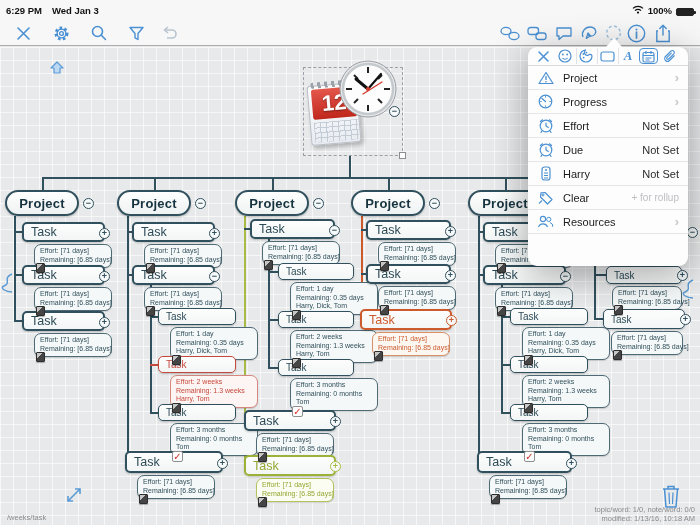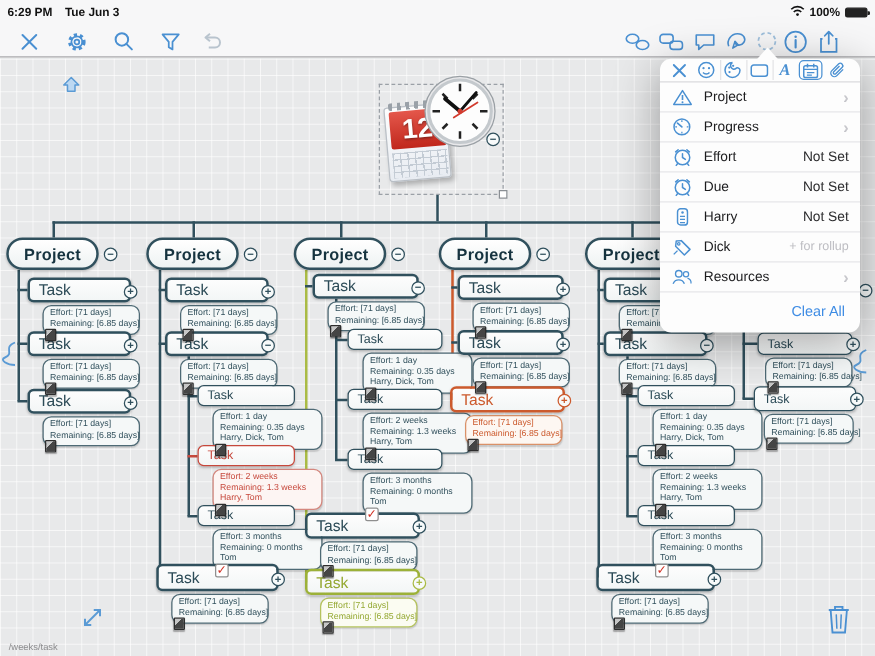--- a/index.html
+++ b/index.html
@@ -1,21 +1,21 @@
 <!DOCTYPE html>
 <html><head>
 <meta charset="utf-8">
 <style>
   html,body{margin:0;padding:0;}
   *{box-sizing:border-box;}
   .screen{position:relative;width:700px;height:525px;font-family:"Liberation Sans","DejaVu Sans",sans-serif;overflow:hidden;background:#e9eaeb;-webkit-font-smoothing:antialiased;}
   
   .statusbar{position:absolute;left:0;top:0;width:700px;height:20px;background:#f7f7f8;display:flex;align-items:center;font-size:9.5px;font-weight:bold;color:#111;}
   .sb-left{margin-left:6px;display:flex;gap:10px;}
-  .sb-right{position:absolute;right:6px;display:flex;align-items:center;gap:4px;}
+  .sb-right{position:absolute;right:6px;display:flex;align-items:flex-end;gap:4px;}
   .batt{width:18px;height:8px;border:1px solid #222;border-radius:2px;position:relative;background:#222;}
   .batt:after{content:"";position:absolute;right:-3px;top:2px;width:2px;height:3px;background:#222;border-radius:0 1px 1px 0;}
   
   .toolbar{position:absolute;left:0;top:20px;width:700px;height:26px;background:#f7f7f8;border-bottom:1px solid #ababad;}
   .tb-ic{position:absolute;top:2px;width:22px;height:22px;display:flex;align-items:center;justify-content:center;}
   .tb-ic svg{display:block;}
   
   .canvas{position:absolute;left:0;top:47px;width:700px;height:478px;background-color:#e8e9ea;
     background-image:linear-gradient(rgba(255,255,255,.65) 1px,transparent 1px),linear-gradient(90deg,rgba(255,255,255,.65) 1px,transparent 1px);
     background-size:13px 13px;}
@@ -67,21 +67,21 @@
   .clear-all{color:#3e8ce4;font-size:11.5px;}
 </style>
 </head>
 <body>
 
 <div class="screen">
 
   <div class="statusbar">
     <div class="sb-left">
       <span>6:29 PM</span>
-      <span>Tue Jun 3</span>
+      <span>Wed Jan 3</span>
     </div>
     <div class="sb-right">
       <span><svg width="12" height="9" viewBox="0 0 12 9">
             <path d="M1 3.4 A7 7 0 0 1 11 3.4" fill="none" stroke="#111" stroke-width="1.3"></path>
             <path d="M3 5.6 A4.2 4.2 0 0 1 9 5.6" fill="none" stroke="#111" stroke-width="1.3"></path>
             <circle cx="6" cy="7.6" r="1.1" fill="#111"></circle>
           </svg></span>
       <span>100%</span>
       <span class="batt"></span>
     </div>
@@ -505,20 +505,24 @@
       <div class="sel-handle"></div>
     </div>
     <div class="toggle" style="left:389px;top:59px">−</div>
 
     <span class="resize-ic"><svg width="22" height="22">
           <path d="M5 17 L17 5" stroke="#5b9bd5" stroke-width="1.6"></path>
           <path d="M12 5 H17 V10" fill="none" stroke="#5b9bd5" stroke-width="1.6"></path>
           <path d="M10 17 H5 V12" fill="none" stroke="#5b9bd5" stroke-width="1.6"></path>
         </svg></span>
     <div class="footpath">/weeks/task</div>
+    <div class="stats">
+      <div>topic/word: 1/0, note/word: 0/0</div>
+      <div>modified: 1/13/16, 10:18 AM</div>
+    </div>
     <span class="trash-ic"><svg width="22" height="26">
           <path d="M3 6 H19" stroke="#4a90d2" stroke-width="1.5"></path>
           <path d="M8 6 V3.5 H14 V6" fill="none" stroke="#4a90d2" stroke-width="1.5"></path>
           <path d="M4.5 6 L6 24 H16 L17.5 6" fill="none" stroke="#4a90d2" stroke-width="1.5"></path>
           <path d="M9 9.5 L9.5 21 M13 9.5 L12.5 21" stroke="#4a90d2" stroke-width="1.2"></path>
         </svg></span>
   </div>
 
   <div class="popover">
     <div class="pop-arrow"></div>
@@ -624,34 +628,31 @@
         <span class="rval">Not Set</span>
       </div>
       <div class="prow">
         <span class="ric">
             <svg width="16" height="14">
               <path d="M7 1.5 L14 8.5 L9.5 13 L2.5 6 L3 1.8 Z" fill="none" stroke="#4a90d2" stroke-width="1.2" stroke-linejoin="round"></path>
               <circle cx="5" cy="4" r="1" fill="none" stroke="#4a90d2" stroke-width="1"></circle>
               <path d="M1 12.5 L4 9.5" stroke="#4a90d2" stroke-width="1.1"></path>
             </svg>
           </span>
-        <span class="rlabel">Dick</span>
+        <span class="rlabel">Clear</span>
         <span class="rph">+ for rollup</span>
       </div>
       <div class="prow">
         <span class="ric">
             <svg width="17" height="13">
               <circle cx="6" cy="4" r="2.6" fill="none" stroke="#4a90d2" stroke-width="1.1"></circle>
               <path d="M1.5 12 A4.8 4.8 0 0 1 10.5 12" fill="none" stroke="#4a90d2" stroke-width="1.1"></path>
               <circle cx="11.8" cy="4.4" r="2.1" fill="none" stroke="#4a90d2" stroke-width="1"></circle>
               <path d="M13 7.5 A4 4 0 0 1 15.8 11.8" fill="none" stroke="#4a90d2" stroke-width="1"></path>
             </svg>
           </span>
         <span class="rlabel">Resources</span>
         <span class="chev">›</span>
       </div>
-      <div class="pop-foot">
-        <span class="clear-all">Clear All</span>
-      </div>
     </div>
   </div>
 
 </div>
 
 </body></html>

